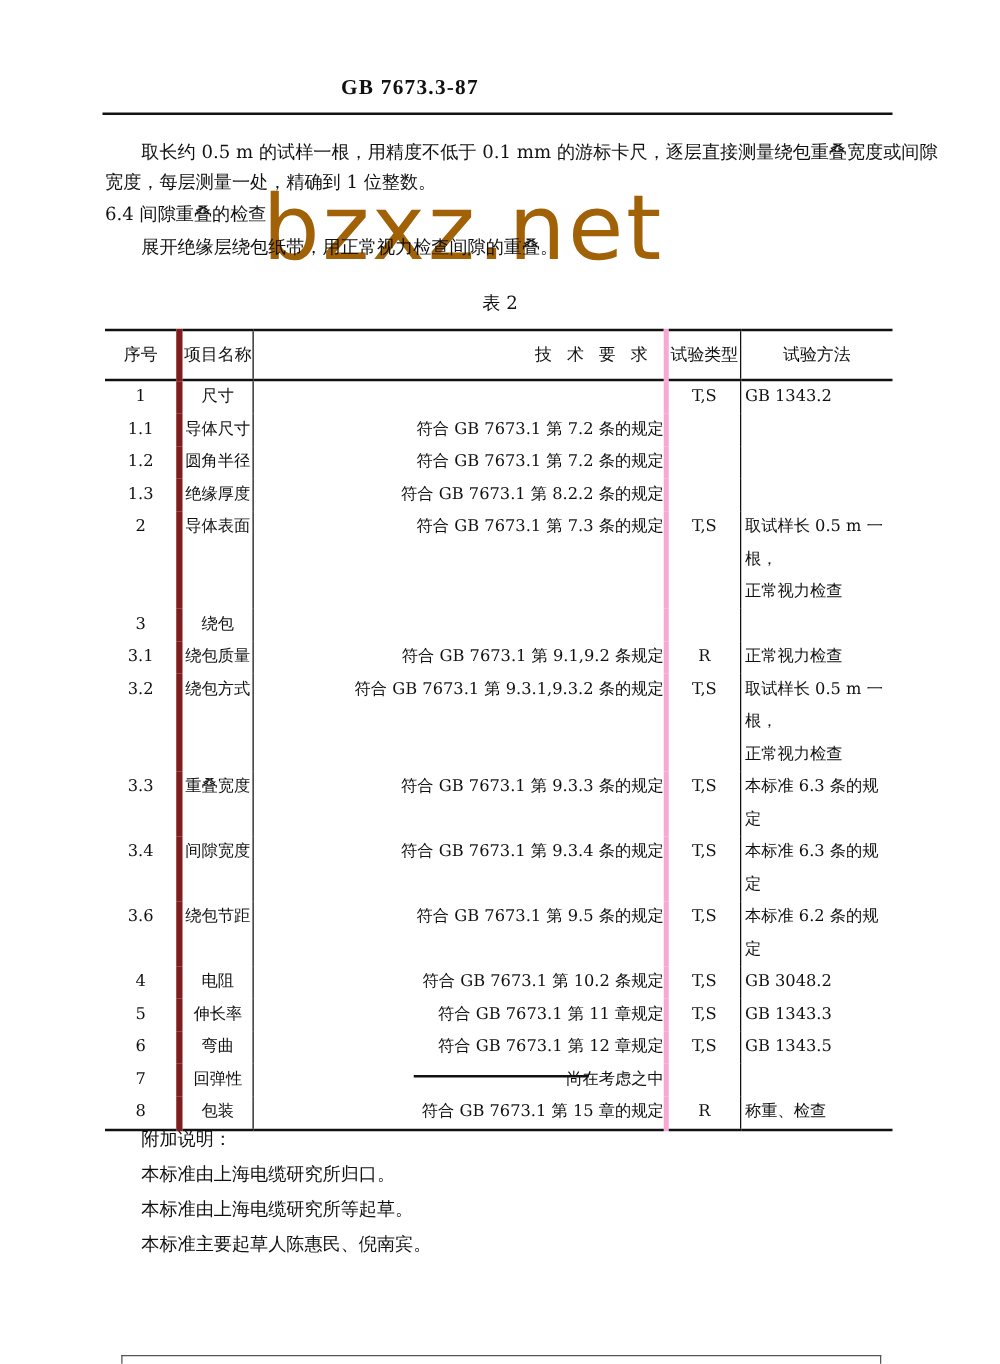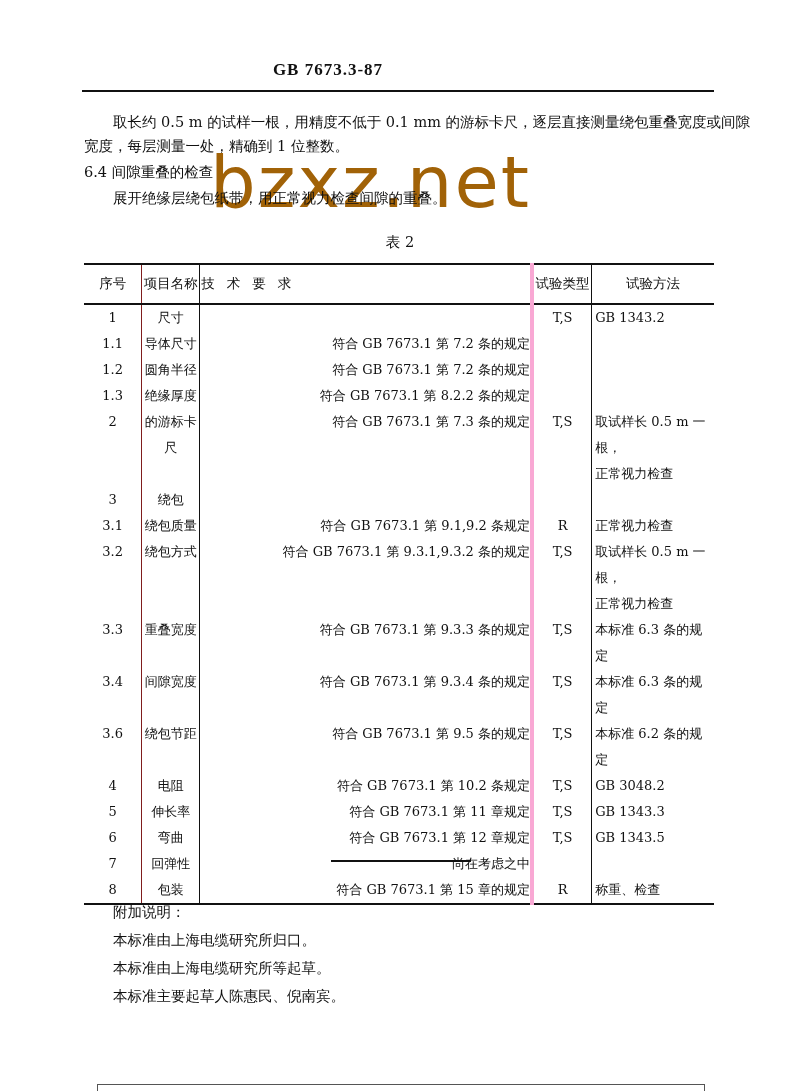--- a/index.html
+++ b/index.html
@@ -13,23 +13,23 @@
   .header-rule { left: 82px; width: 632px; top: 90px; height: 2px; background: #111; }
   .para { font-size: 14.5px; line-height: 24px; }
   .watermark { left: 210px; top: 140px; font-family: "DejaVu Sans", sans-serif; font-weight: normal; font-size: 72px; color: #a16207; letter-spacing: 2px; z-index: 0; }
   .z1 { z-index: 1; }
   .caption { left: 0; width: 800px; text-align: center; top: 233px; font-size: 14.5px; }
   table.spec { position: absolute; left: 84px; top: 263px; width: 630px; border-collapse: collapse; font-size: 13px; z-index: 1; }
   table.spec th { font-weight: normal; height: 36px; border-top: 2px solid #111; border-bottom: 2px solid #111; font-size: 13.5px; }
   table.spec td { height: 26px; padding: 0; vertical-align: top; line-height: 26px; }
   table.spec tr.last td { border-bottom: 2px solid #111; }
   .c-no { width: 60px; text-align: center; }
-  .c-name { width: 60px; text-align: center; border-left: 1px solid #7f1d1d; border-right: 1px solid #111; }
+  .c-name { width: 60px; text-align: center; border-left: 5px solid #7f1d1d; border-right: 1px solid #111; }
   .c-req { width: 322px; padding-left: 36px !important; text-align: right; }
-  .c-req-h { text-align: left; letter-spacing: 12px; }
+  .c-req-h { text-align: right; letter-spacing: 12px; }
   .c-type { width: 60px; text-align: center; border-left: 4px solid #f9a8d4; border-right: 1px solid #111; }
   .c-method { width: 128px; text-align: left; padding-left: 3px !important; }
   .c-method-h { text-align: center; }
   .end-rule { left: 331px; width: 140px; top: 860px; height: 2px; background: #111; }
   .notes { left: 113px; top: 898px; font-size: 14.5px; line-height: 28px; }
   .notes .title { font-weight: normal; }
   .footer-box { left: 97px; width: 606px; top: 1084px; height: 20px; border: 1.5px solid #555; border-bottom: none; }
 </style>
 </head>
 <body>
@@ -80,21 +80,21 @@
     </tr>
     <tr>
       <td class="c-no">1.3</td>
       <td class="c-name">绝缘厚度</td>
       <td class="c-req">符合 GB 7673.1 第 8.2.2 条的规定</td>
       <td class="c-type"></td>
       <td class="c-method"></td>
     </tr>
     <tr>
       <td class="c-no">2</td>
-      <td class="c-name">的游标卡尺</td>
+      <td class="c-name">导体表面</td>
       <td class="c-req">符合 GB 7673.1 第 7.3 条的规定</td>
       <td class="c-type">T,S</td>
       <td class="c-method">
           <div>取试样长 0.5 m 一根，</div>
           <div>正常视力检查</div>
         </td>
     </tr>
     <tr>
       <td class="c-no">3</td>
       <td class="c-name">绕包</td>

